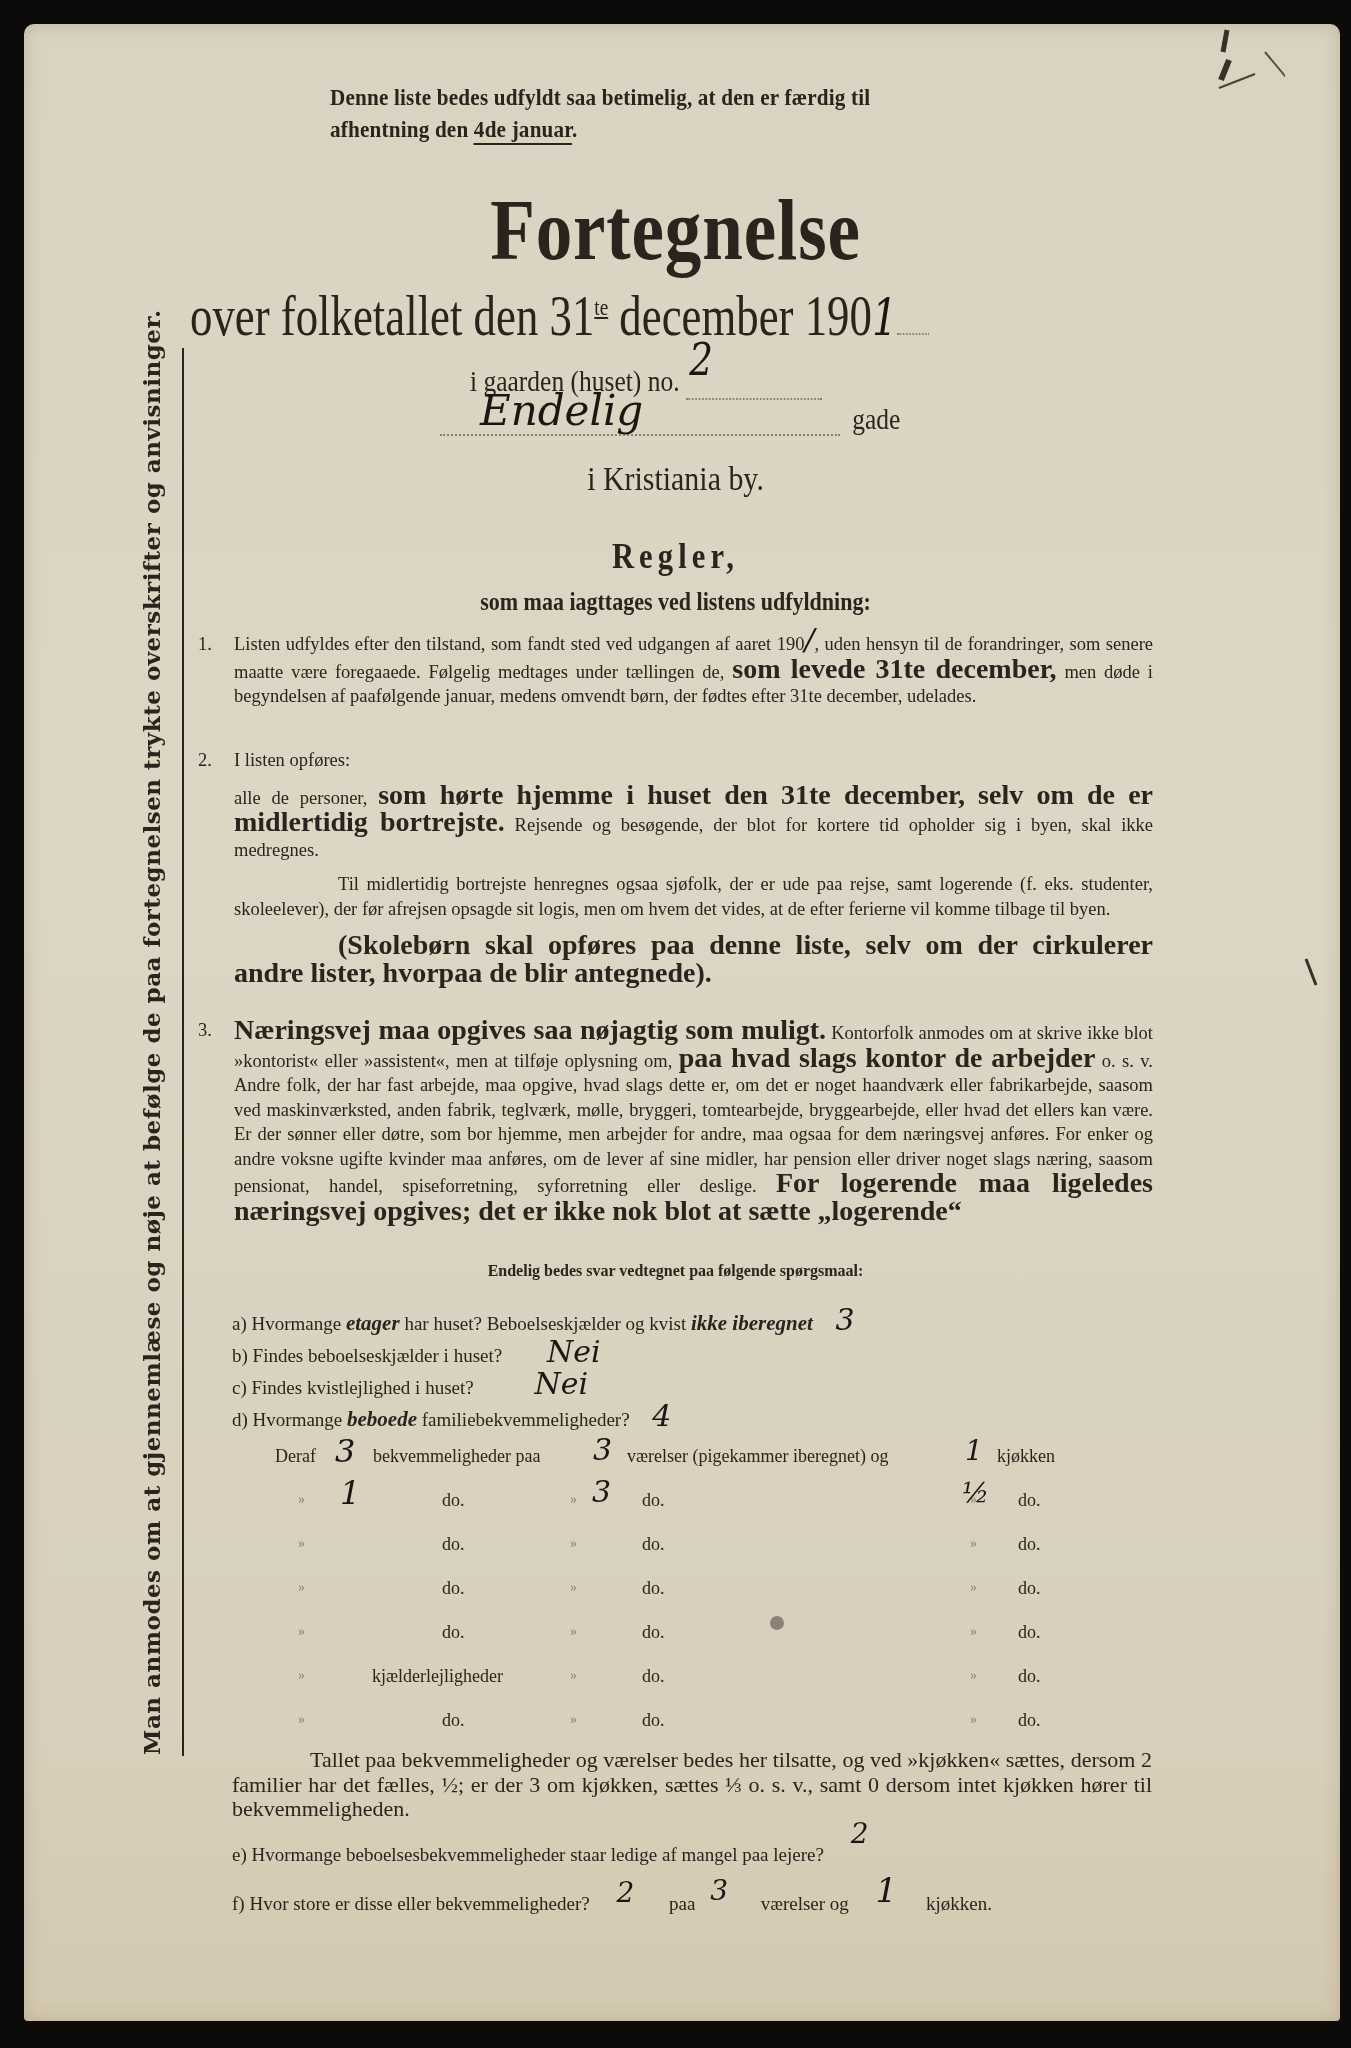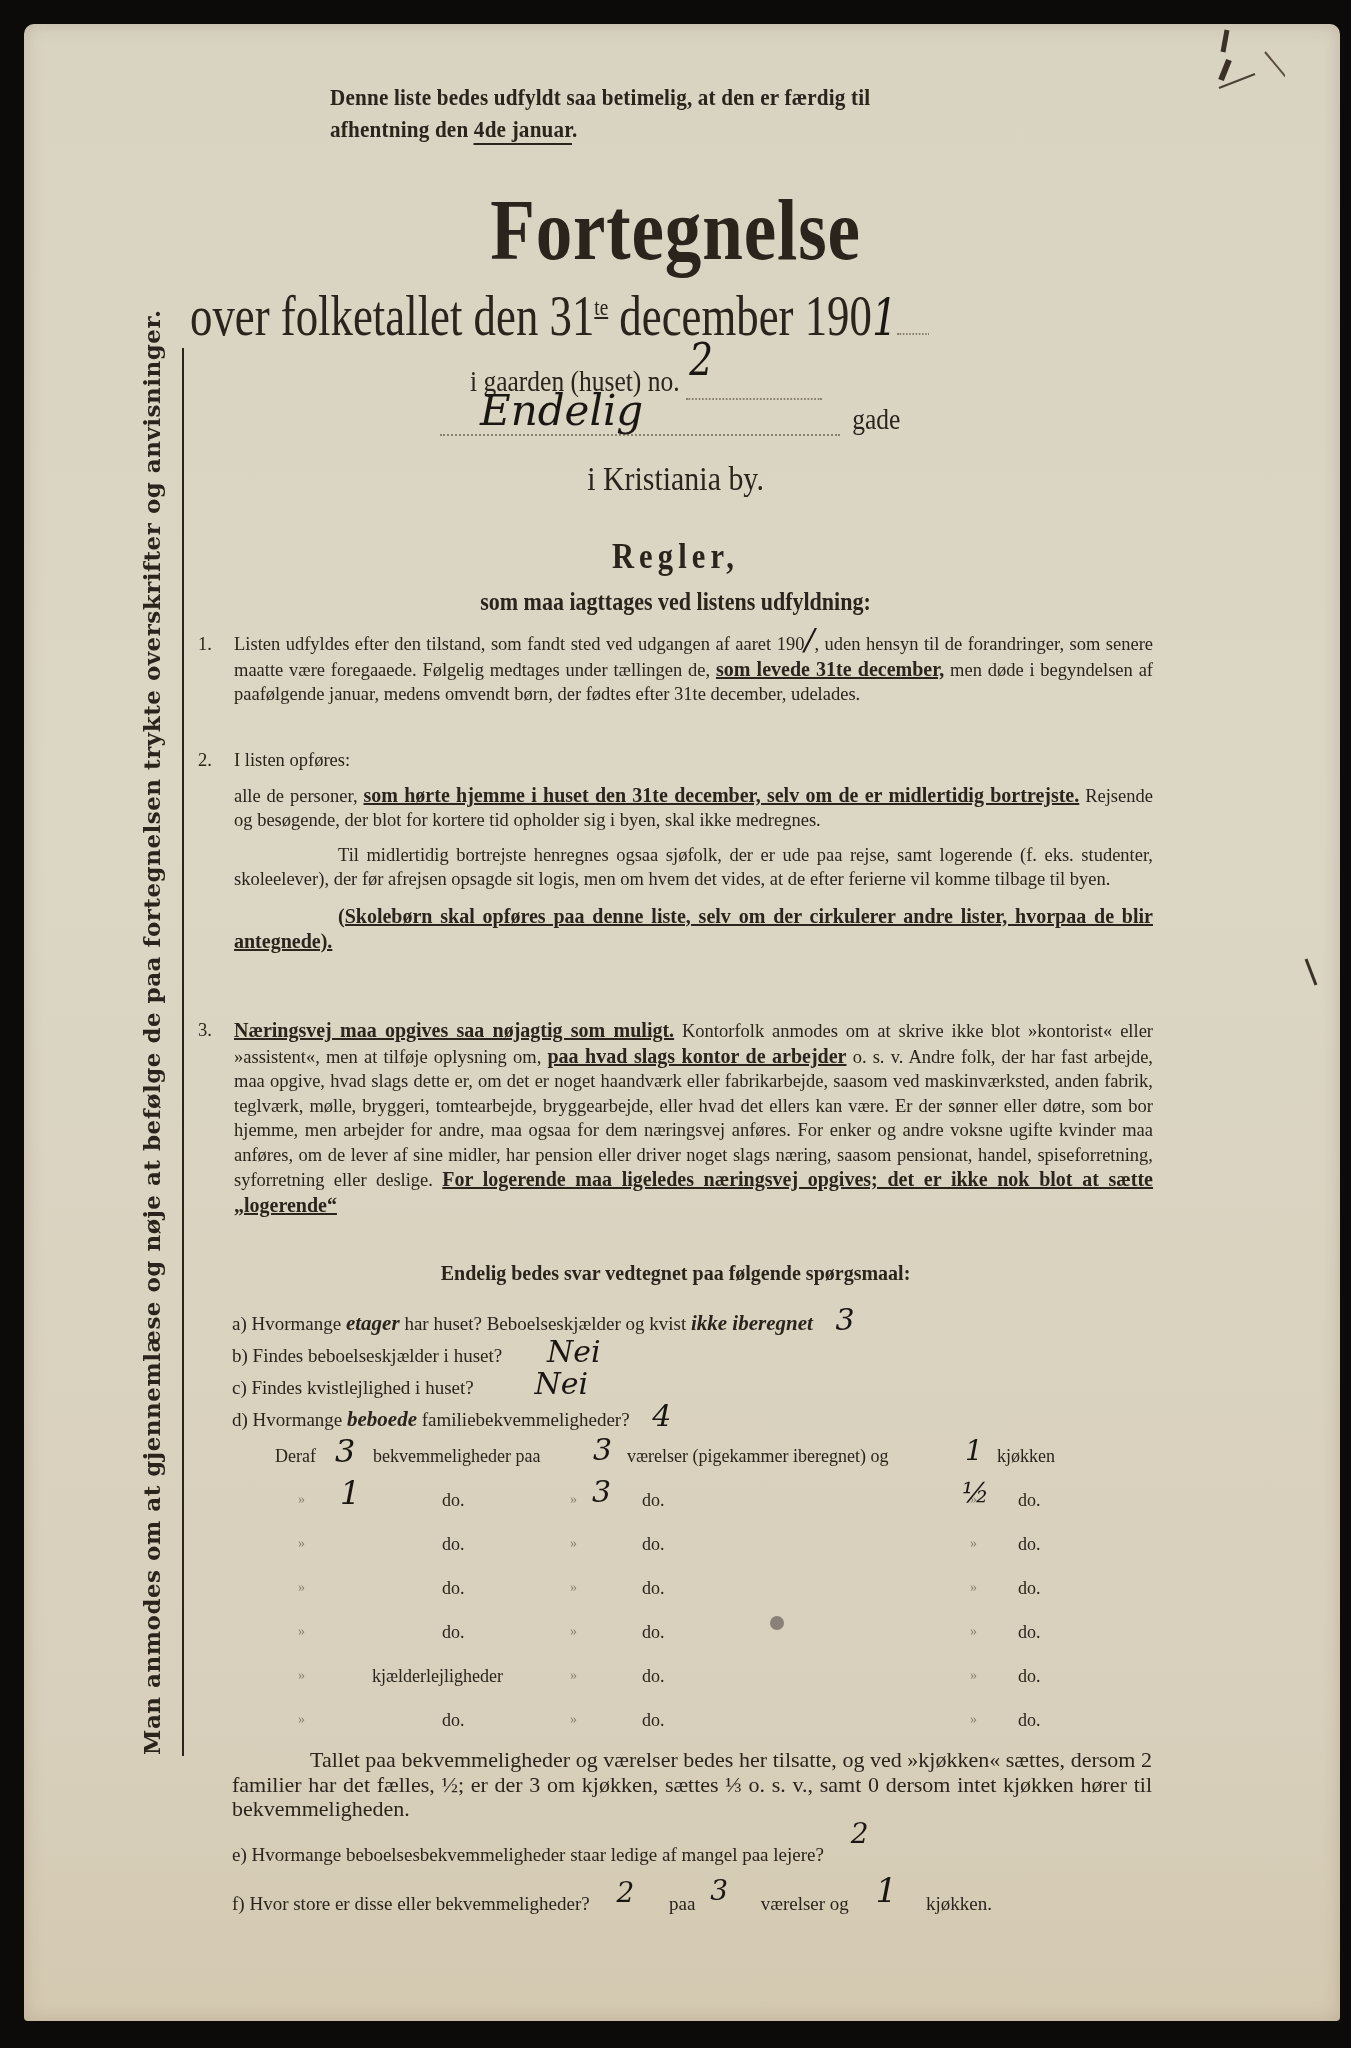--- a/index.html
+++ b/index.html
@@ -21,21 +21,21 @@
   .subtitle { left:190px; top:284px; font-size:56px; transform:scaleX(0.8); transform-origin:left; white-space:nowrap; }
   .subtitle sup { font-size:24px; text-decoration:underline; }
   .hand { font-family:"DejaVu Serif", serif; font-style:italic; color:#1a1612; }
   .line2 { left:470px; top:364px; font-size:30px; transform:scaleX(0.85); transform-origin:left; white-space:nowrap; }
   .dots { display:inline-block; border-bottom:2px dotted #8a8070; }
   .street { left:440px; top:398px; font-size:30px; white-space:nowrap; }
   .city { left:0; width:1351px; top:460px; text-align:center; font-size:34px; transform:scaleX(0.88); }
   .regler { left:0; width:1351px; top:535px; text-align:center; font-size:36px; font-weight:bold; letter-spacing:6px; transform:scaleX(0.85); }
   .regler-sub { left:0; width:1351px; top:588px; text-align:center; font-size:25px; font-weight:bold; transform:scaleX(0.88); }
   .body { left:198px; width:955px; font-size:18.5px; line-height:24.5px; text-align:justify; }
-  .body b { font-size:20px;text-decoration:underline; }
+  .body b { font-size:28px; }
   .rule .num { position:absolute; left:0; }
   .rule .txt { margin-left:36px; }
   .q { left:232px; font-size:19px; white-space:nowrap; }
   .q b { font-size:21px;font-style:italic; }
   .hv { font-size:30px; margin-left:18px; }
   .grid-row { left:270px; width:860px; height:34px; font-size:18px; }
   .grid-row span { position:absolute; }
   .gq { color:#8a8070; font-size:14px; }
   .side {
     position:absolute; left:138px; top:1755px; transform:rotate(-90deg); transform-origin:left top;
@@ -96,21 +96,21 @@
   <div class="txt" style="margin-top:10px"><span>alle de personer, </span><b>som hørte hjemme i huset den 31te december, selv om de er midlertidig bortrejste.</b><span> Rejsende og besøgende, der blot for kortere tid opholder sig i byen, skal ikke medregnes.</span></div>
   <div class="txt" style="margin-top:10px;text-indent:104px">Til midlertidig bortrejste henregnes ogsaa sjøfolk, der er ude paa rejse, samt logerende (f. eks. studenter, skoleelever), der før afrejsen opsagde sit logis, men om hvem det vides, at de efter ferierne vil komme tilbage til byen.</div>
   <div class="txt" style="margin-top:12px;text-indent:104px"><b>(Skolebørn skal opføres paa denne liste, selv om der cirkulerer andre lister, hvorpaa de blir antegnede).</b></div>
 </div>
 
 <div class="abs body rule" style="top:1018px">
   <span class="num">3.</span>
   <div class="txt"><b>Næringsvej maa opgives saa nøjagtig som muligt.</b><span> Kontorfolk anmodes om at skrive ikke blot »kontorist« eller »assistent«, men at tilføje oplysning om, </span><b>paa hvad slags kontor de arbejder</b><span> o. s. v. Andre folk, der har fast arbejde, maa opgive, hvad slags dette er, om det er noget haandværk eller fabrikarbejde, saasom ved maskinværksted, anden fabrik, teglværk, mølle, bryggeri, tomtearbejde, bryggearbejde, eller hvad det ellers kan være. Er der sønner eller døtre, som bor hjemme, men arbejder for andre, maa ogsaa for dem næringsvej anføres. For enker og andre voksne ugifte kvinder maa anføres, om de lever af sine midler, har pension eller driver noget slags næring, saasom pensionat, handel, spiseforretning, syforretning eller deslige. </span><b>For logerende maa ligeledes næringsvej opgives; det er ikke nok blot at sætte „logerende“</b></div>
 </div>
 
-<div class="abs" style="left:0;width:1351px;top:1262px;text-align:center;font-size:20px;font-weight:bold">Endelig bedes svar vedtegnet paa følgende spørgsmaal:</div>
+<div class="abs" style="left:0;width:1351px;top:1262px;text-align:center;font-size:16px;font-weight:bold">Endelig bedes svar vedtegnet paa følgende spørgsmaal:</div>
 
 <div class="abs q" style="top:1302px">
   <span>a)</span>
   <span>Hvormange </span><b>etager</b><span> har huset?  Beboelseskjælder og kvist </span><b>ikke iberegnet</b>
   <span class="hand hv">3</span>
 </div>
 <div class="abs q" style="top:1334px">
   <span>b)</span>
   <span>Findes beboelseskjælder i huset?</span>
   <span class="hand hv" style="margin-left:40px">Nei</span>

